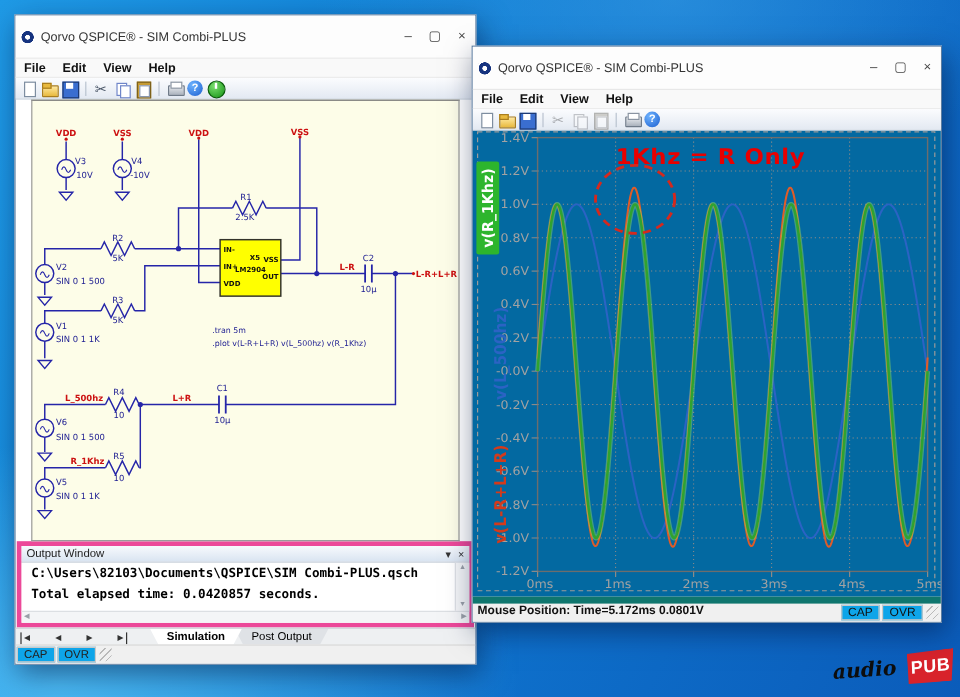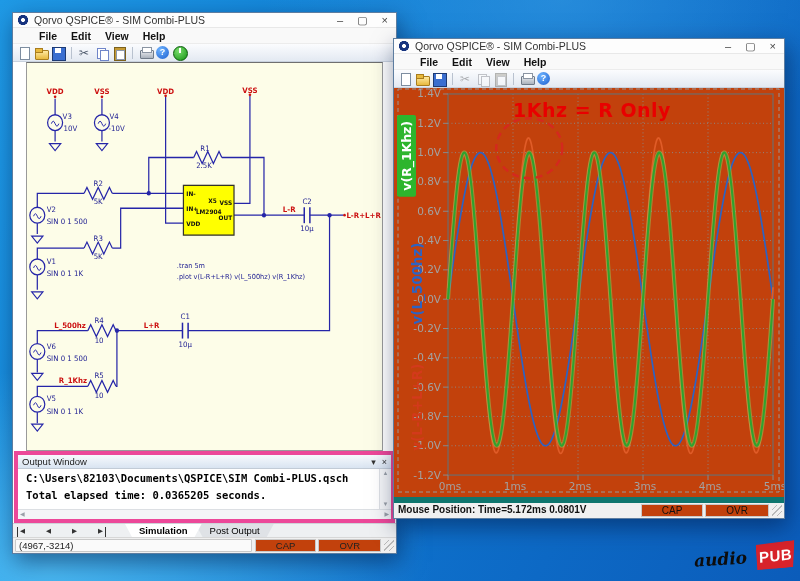--- a/index.html
+++ b/index.html
@@ -10,29 +10,29 @@
       radial-gradient(ellipse 620px 320px at 6% 98%, rgba(80,190,245,.9), rgba(80,190,245,0) 62%),
       radial-gradient(ellipse 500px 260px at 70% 0%, rgba(60,160,230,.5), rgba(60,160,230,0) 60%),
       linear-gradient(115deg, #1f9ae6 0%, #1385d9 30%, #0e70cb 62%, #0b5cba 100%);
     position:relative;
   }
   .win { position:absolute; background:#fff; border:1px solid #5d7da0;
          box-shadow:3px 8px 22px rgba(0,20,60,.5); display:flex; flex-direction:column; }
   #left-window  { left:12px; top:12px; width:385px; height:542px; }
   #right-window { left:393px; top:38px; width:392px; height:481px; z-index:5; }
 
-  .titlebar { height:15px; background:#fdfdfd; display:flex; align-items:center;
+  .titlebar { height:36px; background:#fdfdfd; display:flex; align-items:center;
               padding:0 4px; flex:0 0 auto; border-bottom:1px solid #e8e8e8;}
   .appicon { width:12px; height:12px; border-radius:50%;
              background:radial-gradient(circle at 50% 50%, #fff 0 22%, #16337f 26% 58%, #fff 62% 74%, #16337f 78%);
              margin-right:5px; flex:0 0 auto;}
   .title { font-size:10.5px; color:#333; white-space:nowrap; overflow:hidden; flex:1;}
   .winbtns { display:flex; gap:14px; margin-right:4px;}
   .winbtn { font-size:11px; color:#444; line-height:11px; cursor:default;}
-  .menubar { height:16px; display:flex; align-items:center; padding-left:19px;
+  .menubar { height:16px; display:flex; align-items:center; padding-left:0;
              background:#f9f9f9; flex:0 0 auto; border-bottom:1px solid #ececec;}
   .menu-item { font-size:10.5px; color:#111; padding:1px 7px; font-weight:700;}
   .toolbar { height:18px; background:linear-gradient(#fbfcfe,#e3e9f2); display:flex;
              align-items:center; padding-left:4px; gap:3px; flex:0 0 auto;
              border-bottom:1px solid #c9d2de;}
   .tbsep { width:1px; height:12px; background:#b9c2cf; margin:0 3px;}
   .tbi { width:14px; height:14px; position:relative; display:inline-block; }
   .dim { opacity:.45; filter:grayscale(.9); }
   .i-new-file::before{content:"";position:absolute;left:3px;top:1px;width:8px;height:11px;background:#fff;border:1px solid #7d8da0;}
   .i-open-folder::before{content:"";position:absolute;left:1px;top:4px;width:12px;height:8px;background:linear-gradient(#ffe9a0,#e8b93e);border:1px solid #a97d1e;border-radius:1px;}
@@ -74,25 +74,25 @@
   .tnav { font-size:6.5px; color:#333; padding:0 2px 2px;}
   .tnav.edge { border-left:1.5px solid #333; }
   .tnav.edge-r { border-right:1.5px solid #333; }
   .tab { font-size:9.5px; height:13px; line-height:13px; padding:0 14px; color:#000;
          clip-path:polygon(0 0,100% 0,calc(100% - 7px) 100%,7px 100%); background:#dfe2e6; margin-left:-6px;}
   .tab.active { background:#fff; font-weight:700; z-index:2;}
   .statusbar { flex:0 0 14px; background:#f0f0f0; display:flex; align-items:stretch; font-size:9.5px;
                color:#222; border-top:1px solid #d7d7d7;}
   .sb-main { flex:1; border:1px solid #c9c9c9; border-radius:1px; margin:1px 2px; padding:0 3px;
              background:#fafafa; line-height:11px;}
-  .sb-cell { border:1px solid #c9c9c9; margin:1px 1px; padding:0 20px; background:#c2410c; line-height:11px;}
+  .sb-cell { border:1px solid #c9c9c9; margin:1px 1px; padding:0 5px; background:#0ea5e9; line-height:11px;}
   .sb-grip { width:10px; background:
       repeating-linear-gradient(135deg, transparent 0 3px, #b9b9b9 3px 4px); margin:2px;}
 
-  #plot-client { flex:1; background:#c2410c; position:relative; overflow:hidden;}
+  #plot-client { flex:1; background:#0369a1; position:relative; overflow:hidden;}
   #plot-svg { width:100%; height:100%; display:block;}
   .mousebar { flex:0 0 15px; background:#f0f0f0; border-top:6px solid #0f766e; display:flex;
               align-items:stretch; font-size:10px; color:#111;}
   .mb-text { flex:1; font-weight:700; padding:1px 4px; line-height:12px;}
 
   #logo { position:absolute; left:694px; top:540px; width:104px; height:38px; z-index:2;}
   #logo .audio { position:absolute; left:0; top:9px; font-family:"DejaVu Serif", serif;
                  font-style:italic; font-weight:700; font-size:17px; color:#0d0d0d; transform:rotate(-4deg);}
   #logo .pub { position:absolute; left:62px; top:2px; width:39px; height:27px; background:#d8232b;
                transform:rotate(-6deg) skewX(-4deg); clip-path:polygon(0 4%,100% 0,94% 100%,2% 96%);
@@ -270,21 +270,21 @@
   <div id="output-window">
     <div class="ow-title">
       <span>Output Window</span>
       <span class="sp"></span>
       <span class="ow-btn">▾</span>
       <span class="ow-btn">×</span>
     </div>
     <div class="ow-main">
       <div class="ow-text" id="ow-lines">
           <div>C:\Users\82103\Documents\QSPICE\SIM Combi-PLUS.qsch</div>
-          <div>Total elapsed time: 0.0365205 seconds.</div>
+          <div>Total elapsed time: 0.0420857 seconds.</div>
         </div>
       <div class="vscroll">
         <span>▲</span>
         <span>▼</span>
       </div>
     </div>
     <div class="hscroll">
       <span>◀</span>
       <span>▶</span>
     </div>
@@ -295,21 +295,20 @@
     <span class="tnav">◀</span>
     <span class="tnav">▶</span>
     <span class="tnav edge-r">▶</span>
     <span id="tabs-holder" style="display:flex;margin-left:8px;">
         <span class="tab active">Simulation</span>
         <span class="tab">Post Output</span>
       </span>
   </div>
 
   <div class="statusbar">
-    <span class="sb-main">(4967,-3214)</span>
     <span class="sb-cell">CAP</span>
     <span class="sb-cell">OVR</span>
     <span class="sb-grip"></span>
   </div>
 </div>
 
 <div class="win" id="right-window">
   <div class="titlebar">
     <span class="appicon"></span>
     <span class="title">Qorvo QSPICE® - SIM Combi-PLUS</span>

